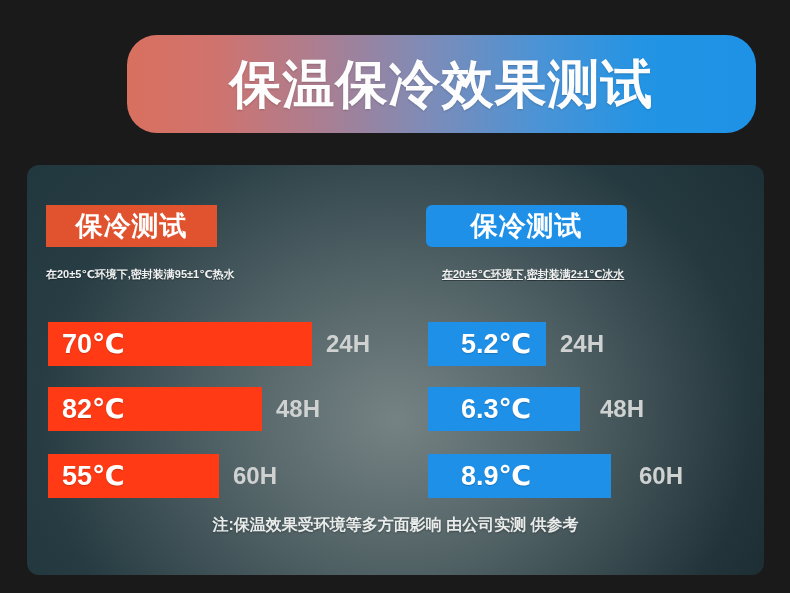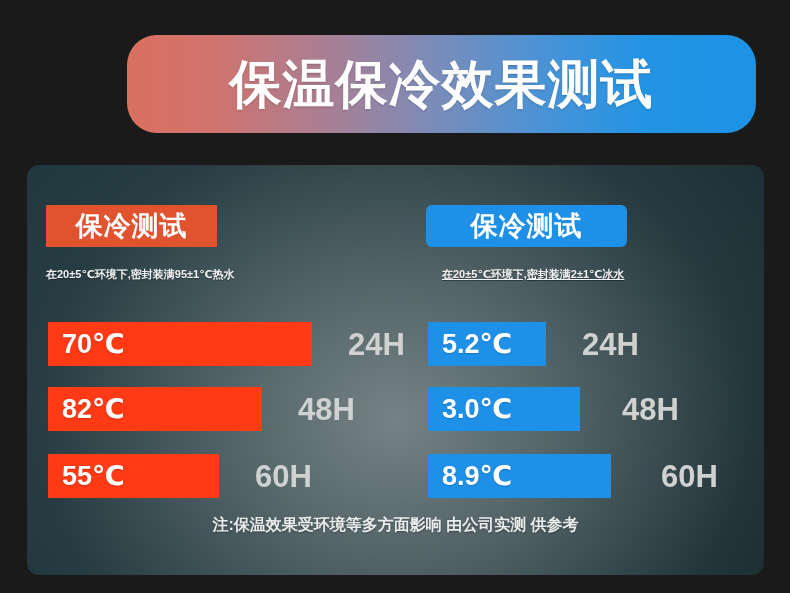--- a/index.html
+++ b/index.html
@@ -109,48 +109,47 @@
   #cond-hot  { left: 0px; }
   #cond-cold { left: 16px; text-decoration: underline; }
 
   
   .bar-row {
     position: absolute;
     left: 2px;
     height: 60px;
     display: flex;
     align-items: center;
-    gap: 22px;
   }
   .bar-row.r0 { top: 149px; }
   .bar-row.r1 { top: 214px; }
   .bar-row.r2 { top: 281px; }
 
   .bar {
     height: 44px;
     display: flex;
     align-items: center;
     box-sizing: border-box;
     flex: none;
   }
   .bar-hot  { background: #ff3a14; }
-  .bar-cold { background: #1e90e8; }
+  .bar-cold { background: #1e90e8; padding-left: 19px; }
 
   .bar-value {
     color: #ffffff;
     font-size: 27px;
     font-weight: bold;
     line-height: 1;
     padding-left: 14px;
     white-space: nowrap;
     text-shadow: 0 1px 1px rgba(0,0,0,0.20);
   }
   .bar-hours {
     color: #cfd2d1;
-    font-size: 31px;
+    font-size: 24px;
     font-weight: bold;
     line-height: 1;
     white-space: nowrap;
     flex: none;
   }
   .bar-hours.gap-m { margin-left: 14px; }
   .bar-hours.gap-l { margin-left: 20px; }
   .bar-hours.gap-xl { margin-left: 28px; }
 
   
@@ -217,21 +216,21 @@
 
     <div class="bar-row r0">
       <div class="bar bar-cold" style="width: 118px; background: rgb(30, 144, 232);">
         <span class="bar-value">5.2℃</span>
       </div>
       <span class="bar-hours gap-m">24H</span>
     </div>
 
     <div class="bar-row r1">
       <div class="bar bar-cold" style="width: 152px; background: rgb(30, 144, 232);">
-        <span class="bar-value">3.0℃</span>
+        <span class="bar-value">6.3℃</span>
       </div>
       <span class="bar-hours gap-l">48H</span>
     </div>
 
     <div class="bar-row r2">
       <div class="bar bar-cold" style="width: 183px; background: rgb(30, 144, 232);">
         <span class="bar-value">8.9℃</span>
       </div>
       <span class="bar-hours gap-xl">60H</span>
     </div>

